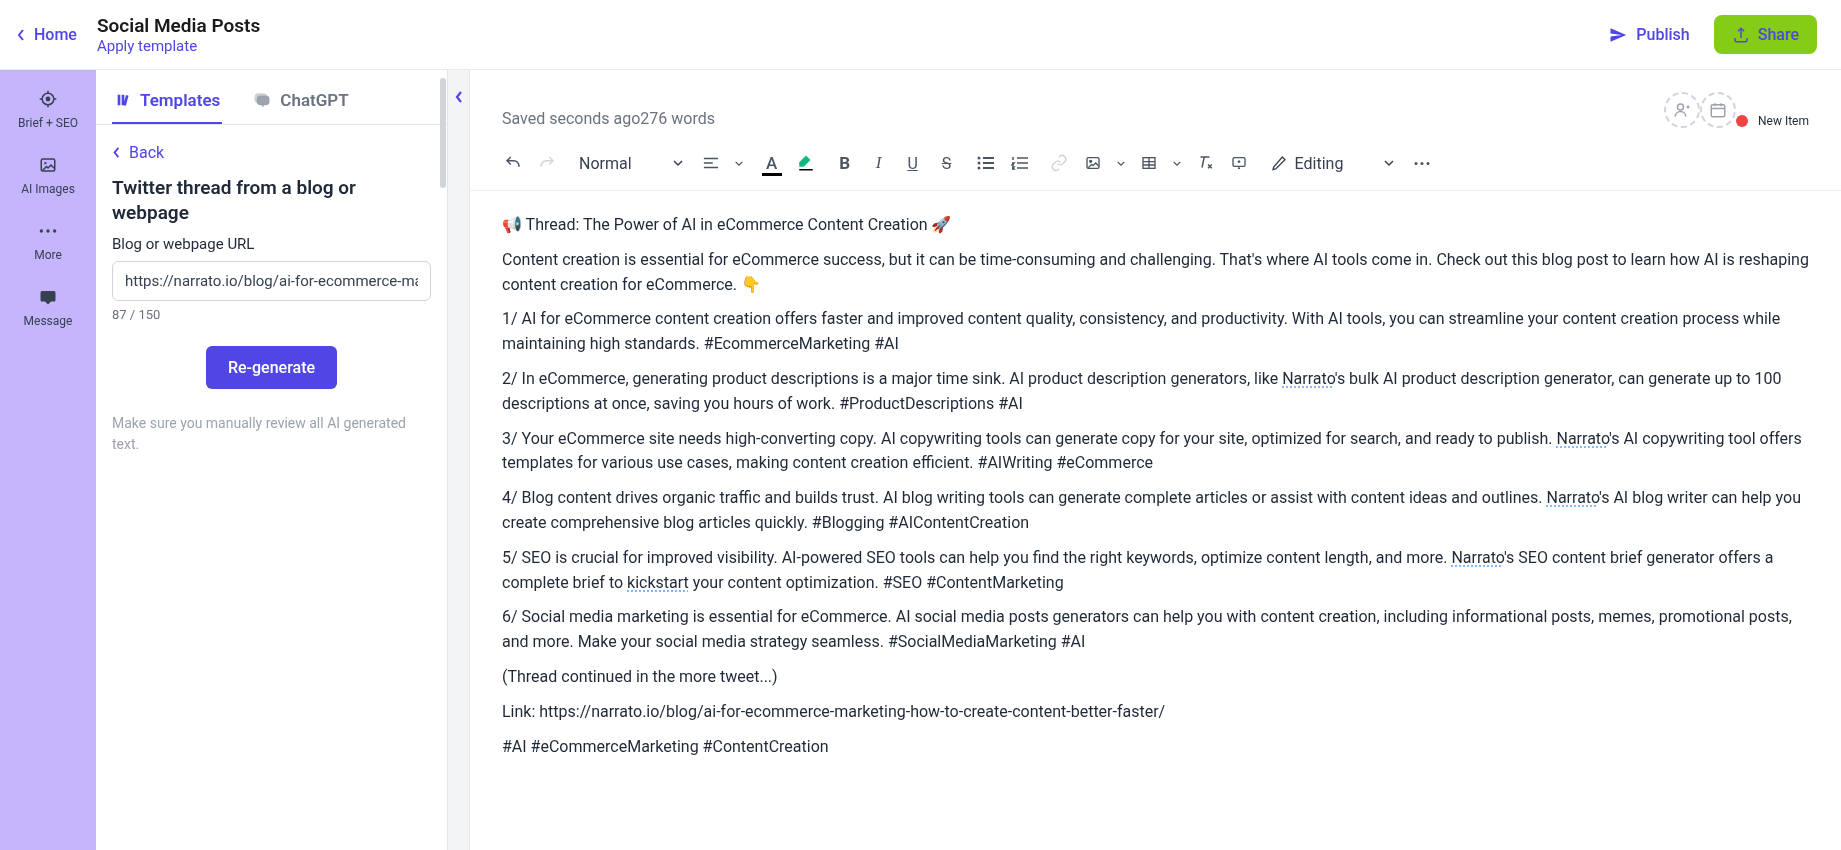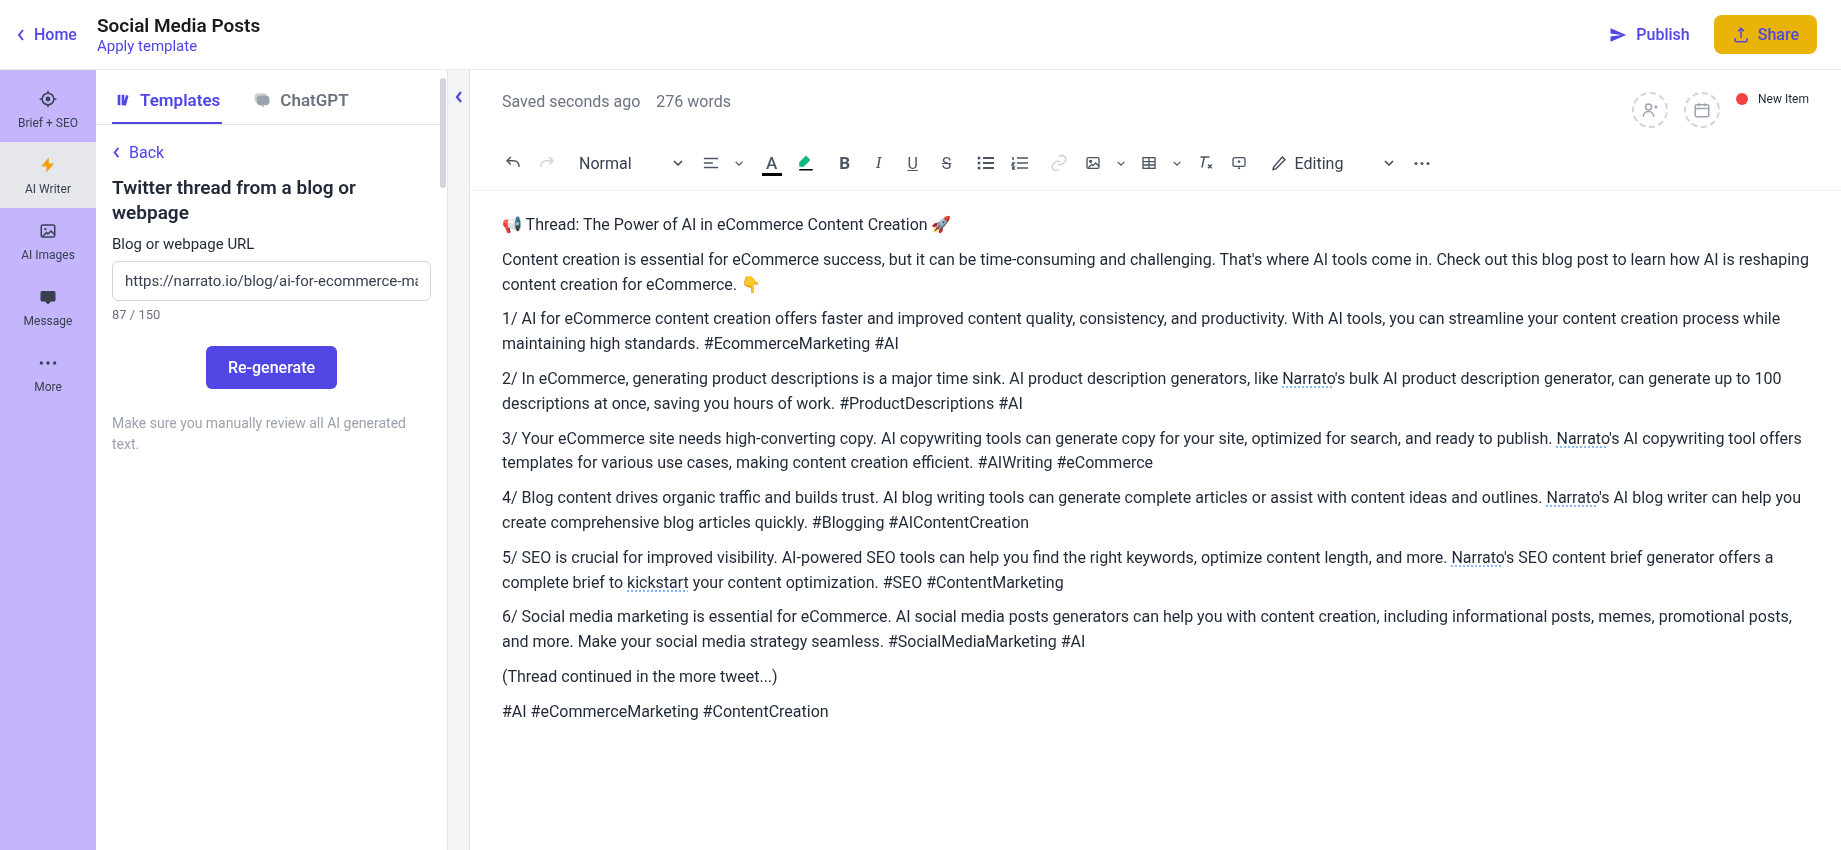--- a/index.html
+++ b/index.html
@@ -9,21 +9,21 @@
     
     
     .header { display: flex; align-items: center; padding: 14px 24px 14px 16px; border-bottom: 1px solid #eaeaea; gap: 20px; }
     .home-link { display: flex; align-items: center; gap: 8px; color: #4F46E5; font-size: 16px; font-weight: 500; cursor: pointer; }
     .home-link svg { width: 10px; height: 14px; }
     .title-block { flex: 1; }
     .title-block h1 { font-size: 19px; font-weight: 600; color: #1a1a1a; }
     .title-block .apply { color: #4F46E5; font-size: 15px; cursor: pointer; }
     .header-actions { display: flex; align-items: center; gap: 14px; }
     .publish { display: flex; align-items: center; gap: 8px; color: #4F46E5; font-size: 16px; font-weight: 500; cursor: pointer; padding: 6px 10px; }
-    .share { display: flex; align-items: center; gap: 8px; background: #eab308; color: #4F46E5; font-size: 16px; font-weight: 500; cursor: pointer; padding: 10px 18px; border-radius: 8px; }
+    .share { display: flex; align-items: center; gap: 8px; background: #84cc16; color: #4F46E5; font-size: 16px; font-weight: 500; cursor: pointer; padding: 10px 18px; border-radius: 8px; }
     
     
     .main-row { display: flex; flex: 1; min-height: 0; }
     
     
     .nav-rail { width: 96px; background: #c4b5fd; display: flex; flex-direction: column; padding-top: 6px; }
     .nav-item { display: flex; flex-direction: column; align-items: center; gap: 6px; padding: 12px 4px; cursor: pointer; color: #374151; font-size: 12px; }
     .nav-item.active { background: #E5E7EB; color: #374151; }
     .nav-item .icon-box { width: 22px; height: 22px; display: flex; align-items: center; justify-content: center; }
     .nav-item.ai-writer .icon-box { color: #F59E0B; }
@@ -43,21 +43,21 @@
     .regen-btn { align-self: center; background: #5046E4; color: #fff; border: none; border-radius: 6px; padding: 12px 22px; font-size: 16px; font-weight: 500; cursor: pointer; margin-bottom: 24px; }
     .disclaimer { color: #9CA3AF; font-size: 14px; line-height: 1.45; }
     .scrollbar-fake { position: absolute; right: 1px; top: 8px; width: 6px; height: 110px; background: #D1D5DB; border-radius: 3px; }
     
     
     .collapse-strip { width: 22px; background: #F3F4F6; display: flex; align-items: flex-start; justify-content: center; padding-top: 20px; cursor: pointer; border-right: 1px solid #e5e5e5; }
     .collapse-strip svg { color: #4F46E5; }
     
     
     .editor-area { flex: 1; display: flex; flex-direction: column; min-width: 0; }
-    .editor-header { display: flex; align-items: flex-start; padding: 22px 32px 12px 32px; gap: 16px; }
+    .editor-header { display: flex; align-items: flex-end; padding: 22px 32px 12px 32px; }
     .saved { color: #6B7280; font-size: 16px; }
     .wordcount { color: #6B7280; font-size: 16px; }
     .spacer { flex: 1; }
     .round-icon { width: 36px; height: 36px; border: 2px dashed #D1D5DB; border-radius: 50%; display: flex; align-items: center; justify-content: center; color: #9CA3AF; cursor: pointer; }
     .status-pill { display: flex; align-items: center; gap: 10px; font-size: 12px; color: #1f2937; cursor: pointer; }
     .dot-red { width: 12px; height: 12px; background: #EF4444; border-radius: 50%; }
     
     
     .toolbar { display: flex; align-items: center; padding: 8px 28px 12px 28px; gap: 4px; border-bottom: 1px solid #f0f0f0; color: #374151; }
     .tb-btn { width: 30px; height: 30px; display: flex; align-items: center; justify-content: center; cursor: pointer; border-radius: 4px; color: #4B5563; }
@@ -113,55 +113,47 @@
       <div class="nav-item">
         <div class="icon-box">
           <svg width="20" height="20" viewBox="0 0 24 24" fill="none" stroke="#374151" stroke-width="1.8">
               <circle cx="12" cy="12" r="7"></circle>
               <path d="M12 2v3M12 19v3M2 12h3M19 12h3"></path>
               <circle cx="12" cy="12" r="2" fill="#374151"></circle>
             </svg>
         </div>
         <span>Brief + SEO</span>
       </div>
-      <div class="nav-item active ai-writer">
-        <div class="icon-box">
-          <svg width="18" height="20" viewBox="0 0 24 24" fill="#F59E0B">
-              <path d="M13 2L3 14h7v8l10-12h-7V2z"></path>
-            </svg>
-        </div>
-        <span>AI Writer</span>
-      </div>
       <div class="nav-item">
         <div class="icon-box">
           <svg width="20" height="18" viewBox="0 0 24 24" fill="#374151">
               <rect x="3" y="4" width="18" height="16" rx="2" fill="none" stroke="#374151" stroke-width="2"></rect>
               <circle cx="8.5" cy="9.5" r="1.5"></circle>
               <path d="M21 17l-5-5-4 4-2-2-5 5" fill="none" stroke="#374151" stroke-width="2"></path>
             </svg>
         </div>
         <span>AI Images</span>
       </div>
       <div class="nav-item">
         <div class="icon-box">
-          <svg width="20" height="18" viewBox="0 0 24 24" fill="#374151">
-              <path d="M20 4H4a2 2 0 0 0-2 2v10a2 2 0 0 0 2 2h4l4 4 4-4h4a2 2 0 0 0 2-2V6a2 2 0 0 0-2-2z"></path>
-            </svg>
-        </div>
-        <span>Message</span>
-      </div>
-      <div class="nav-item">
-        <div class="icon-box">
           <svg width="20" height="6" viewBox="0 0 24 6" fill="#374151">
               <circle cx="4" cy="3" r="2"></circle>
               <circle cx="12" cy="3" r="2"></circle>
               <circle cx="20" cy="3" r="2"></circle>
             </svg>
         </div>
         <span>More</span>
+      </div>
+      <div class="nav-item">
+        <div class="icon-box">
+          <svg width="20" height="18" viewBox="0 0 24 24" fill="#374151">
+              <path d="M20 4H4a2 2 0 0 0-2 2v10a2 2 0 0 0 2 2h4l4 4 4-4h4a2 2 0 0 0 2-2V6a2 2 0 0 0-2-2z"></path>
+            </svg>
+        </div>
+        <span>Message</span>
       </div>
     </div>
 
     <div class="panel">
       <div class="scrollbar-fake"></div>
       <div class="tabs">
         <div class="tab active">
           <svg width="18" height="16" viewBox="0 0 24 24" fill="currentColor">
               <path d="M4 4h4v16H4zM10 4h4v16h-4zM16.5 4.5l3.8 1 -4 15.3-3.8-1z"></path>
             </svg>
@@ -355,17 +347,18 @@
       <div class="content" id="content-body">
           <p>📢 Thread: The Power of AI in eCommerce Content Creation 🚀</p>
           <p>Content creation is essential for eCommerce success, but it can be time-consuming and challenging. That's where AI tools come in. Check out this blog post to learn how AI is reshaping content creation for eCommerce. 👇</p>
           <p>1/ AI for eCommerce content creation offers faster and improved content quality, consistency, and productivity. With AI tools, you can streamline your content creation process while maintaining high standards. #EcommerceMarketing #AI</p>
           <p>2/ In eCommerce, generating product descriptions is a major time sink. AI product description generators, like <span class="spellcheck">Narrato</span>'s bulk AI product description generator, can generate up to 100 descriptions at once, saving you hours of work. #ProductDescriptions #AI</p>
           <p>3/ Your eCommerce site needs high-converting copy. AI copywriting tools can generate copy for your site, optimized for search, and ready to publish. <span class="spellcheck">Narrato</span>'s AI copywriting tool offers templates for various use cases, making content creation efficient. #AIWriting #eCommerce</p>
           <p>4/ Blog content drives organic traffic and builds trust. AI blog writing tools can generate complete articles or assist with content ideas and outlines. <span class="spellcheck">Narrato</span>'s AI blog writer can help you create comprehensive blog articles quickly. #Blogging #AIContentCreation</p>
           <p>5/ SEO is crucial for improved visibility. AI-powered SEO tools can help you find the right keywords, optimize content length, and more. <span class="spellcheck">Narrato</span>'s SEO content brief generator offers a complete brief to <span class="spellcheck">kickstart</span> your content optimization. #SEO #ContentMarketing</p>
           <p>6/ Social media marketing is essential for eCommerce. AI social media posts generators can help you with content creation, including informational posts, memes, promotional posts, and more. Make your social media strategy seamless. #SocialMediaMarketing #AI</p>
           <p>(Thread continued in the more tweet...)</p>
+          <p>Link: https://narrato.io/blog/ai-for-ecommerce-marketing-how-to-create-content-better-faster/</p>
           <p>#AI #eCommerceMarketing #ContentCreation</p>
         </div>
     </div>
   </div>
 </div>
 
 </body></html>

